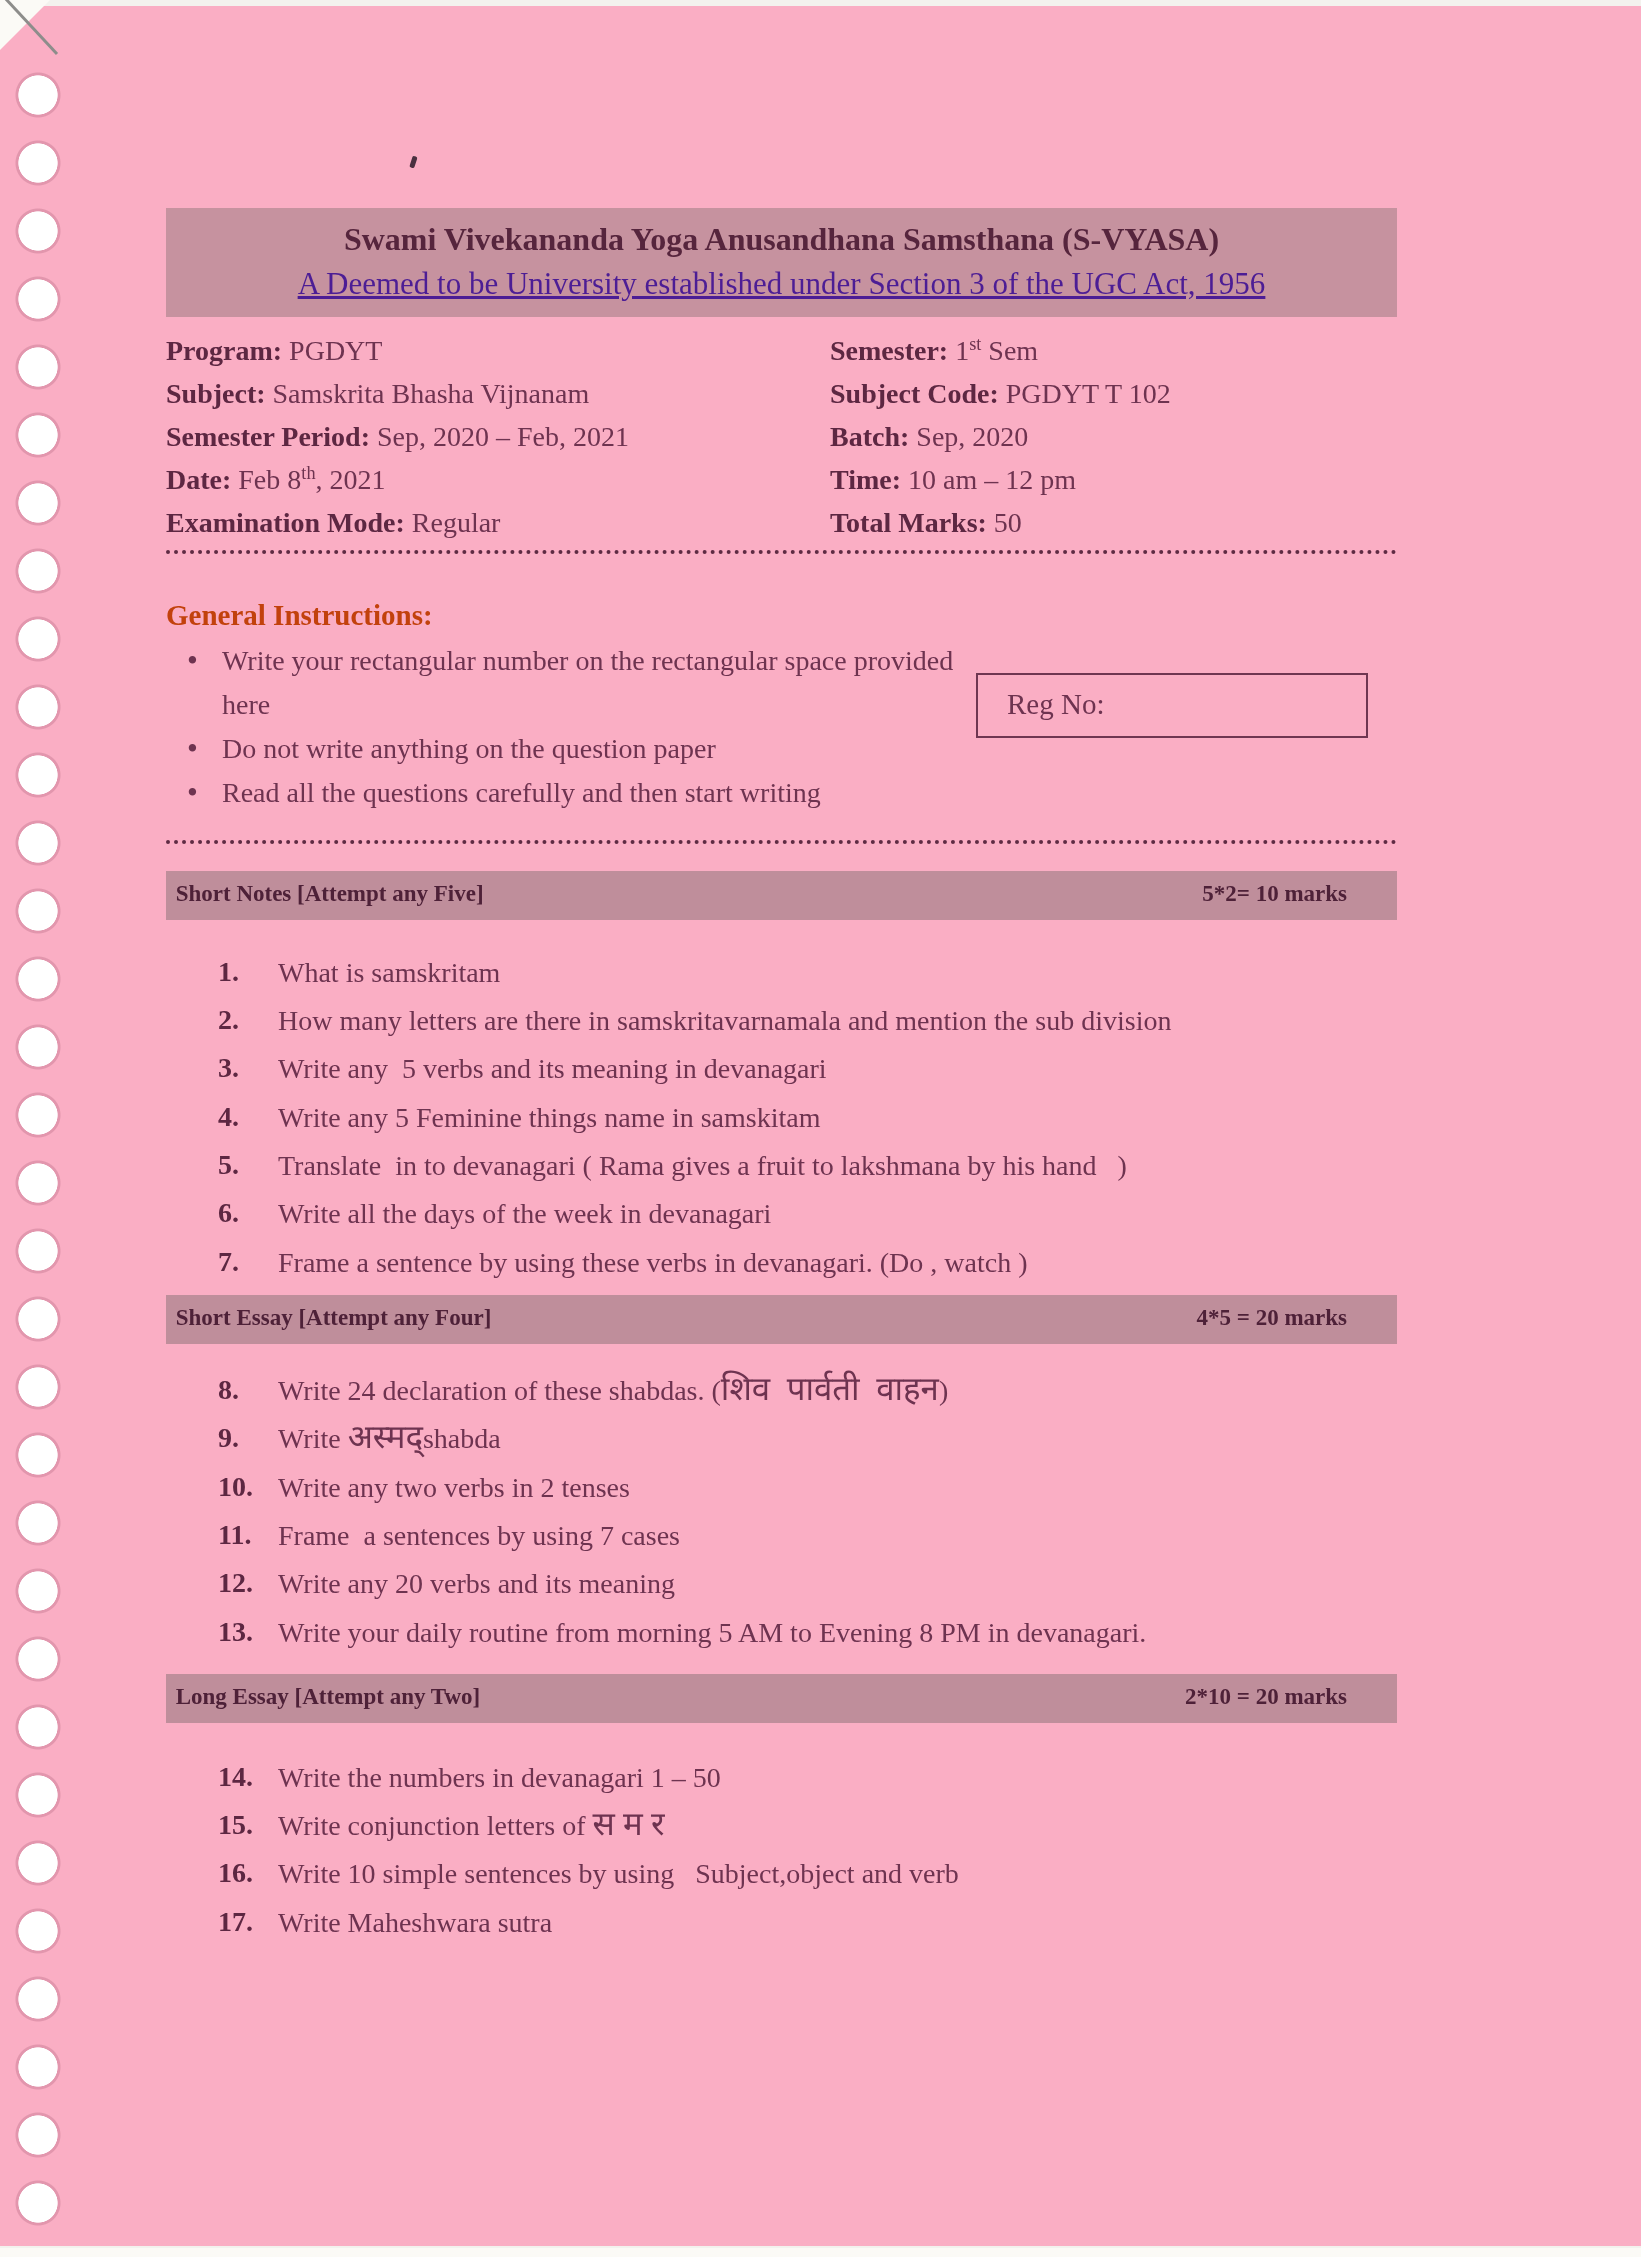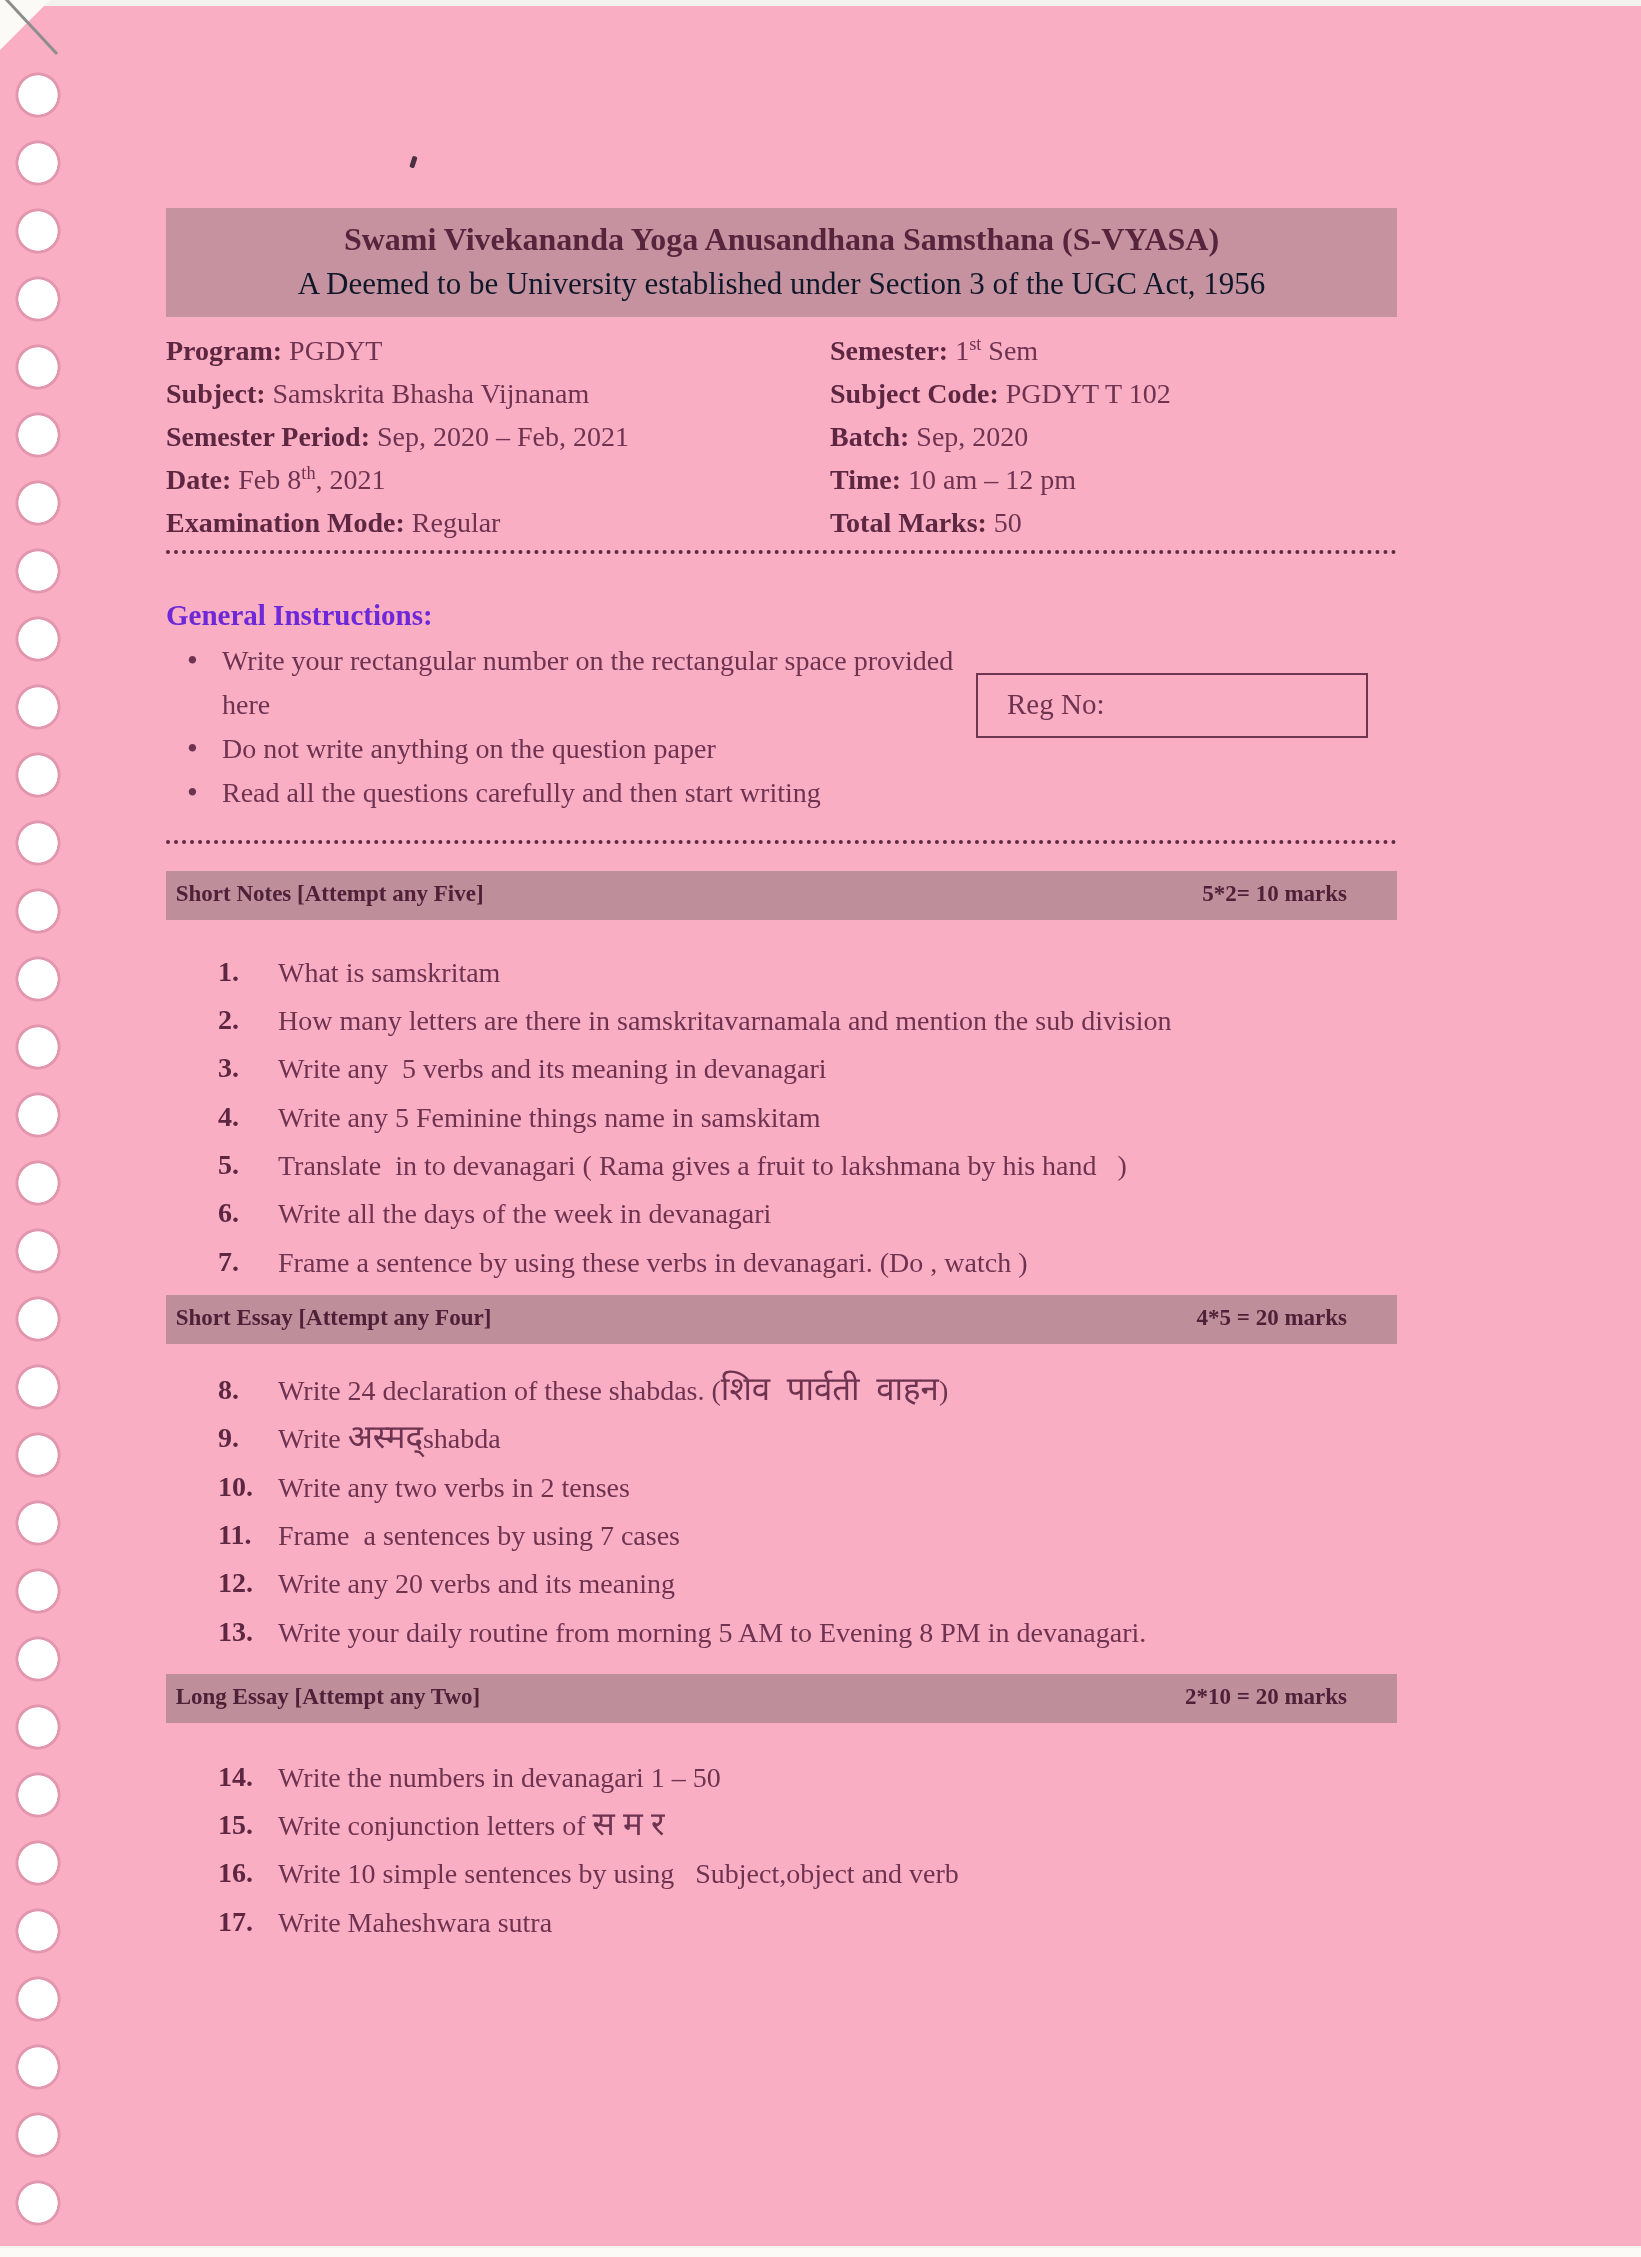--- a/index.html
+++ b/index.html
@@ -32,32 +32,32 @@
   .scan-edge-bottom{
     position:absolute;left:0;bottom:0;width:1641px;height:8.7px;background:#fbfaf6;
   }
   .content{
     position:absolute;left:166px;top:208px;width:1231px;
   }
   .title-band{
     background:#c6929f;text-align:center;padding:7.7px 0 11.6px 0;
   }
   .title1{font-size:32px;font-weight:bold;line-height:46px;color:#56253d;}
-  .title2{font-size:31px;line-height:44px;color:#0f172a;}
+  .title2{font-size:31px;line-height:44px;color:#4c1d95;text-decoration:underline;}
   .meta{display:flex;margin-top:11.6px;}
   .meta-col-left{width:664px;}
   .meta-col-right{flex:1;}
   .meta-row{font-size:28px;line-height:43px;white-space:pre-wrap;}
   .meta-row b{color:#5d2742;}
   .sup{vertical-align:super;font-size:18.3px;line-height:0;}
   .dotted{height:0;border-top:4.8px dotted #5e2b43;}
   .dotted-1{margin-top:5.8px;}
   .dotted-2{margin-top:25px;}
   .instructions{margin-top:42px;position:relative;}
-  .instructions-heading{font-size:29px;font-weight:bold;color:#6d28d9;line-height:39px;}
+  .instructions-heading{font-size:29px;font-weight:bold;color:#c2410c;line-height:39px;}
   .bullet-list{margin:3.9px 0 0 0;padding:0;list-style:none;width:830px;}
   .bullet-list li{
     font-size:28px;line-height:44px;padding-left:56px;position:relative;
     white-space:pre-wrap;
   }
   .bullet-list li::before{
     content:"\2022";position:absolute;left:21px;top:0;font-size:31px;
   }
   .regbox{
     position:absolute;right:29px;top:77px;width:359px;height:48px;

